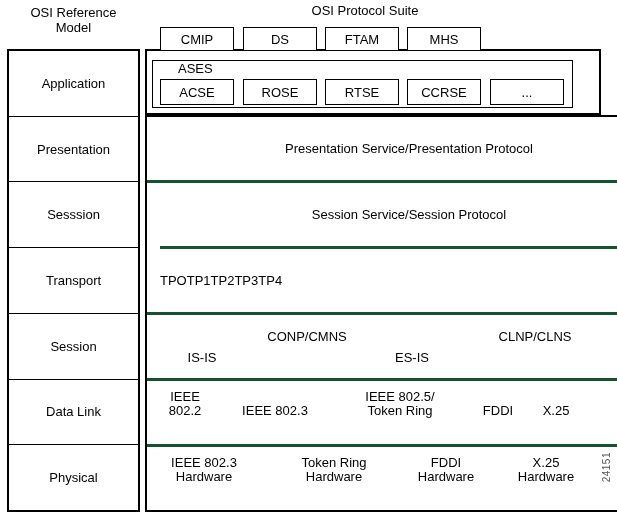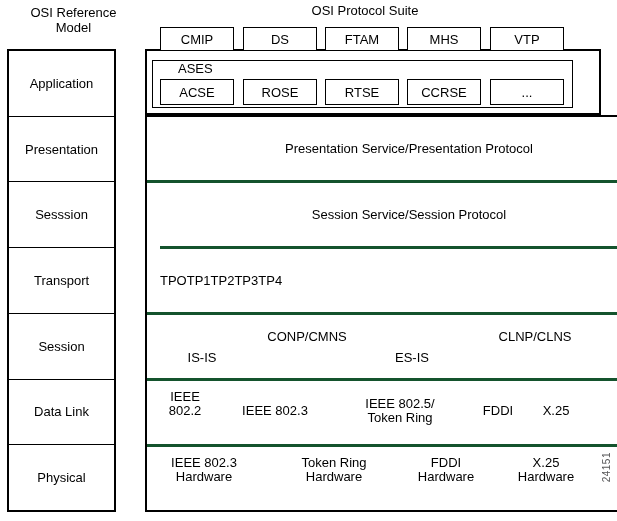--- a/index.html
+++ b/index.html
@@ -20,21 +20,21 @@
     line-height: 15px;
     white-space: pre-line;
   }
   .left-title  { left: 7px;   top: 5px; width: 133px; }
   .right-title { left: 145px; top: 3px; width: 440px; }
 
   
   .model-box {
     position: absolute;
     left: 7px; top: 49px;
-    width: 109px; height: 463px;
+    width: 133px; height: 463px;
     border: 2px solid #000;
     display: flex; flex-direction: column;
   }
   .layer-row {
     flex: 1;
     display: flex; align-items: center; justify-content: center;
     font-size: 13px;
   }
   .layer-row + .layer-row { border-top: 1px solid #000; }
 
@@ -143,23 +143,20 @@
     </div>
   <div class="proto-box" style="left:243px">
       <span>DS</span>
     </div>
   <div class="proto-box" style="left:325px">
       <span>FTAM</span>
     </div>
   <div class="proto-box" style="left:407px">
       <span>MHS</span>
     </div>
-  <div class="proto-box" style="left:490px">
-      <span>VTP</span>
-    </div>
 
   <div class="app-box"></div>
   <div class="ases-box"></div>
   <div class="ases-label">ASES</div>
 
   <div class="svc-box" style="left:160px">
       <span>ACSE</span>
     </div>
   <div class="svc-box" style="left:243px">
       <span>ROSE</span>
@@ -196,21 +193,21 @@
       <span class="pin" style="left:160px; top:15px">CONP/CMNS</span>
       <span class="pin" style="left:388px; top:15px">CLNP/CLNS</span>
       <span class="pin" style="left:55px;  top:36px">IS-IS</span>
       <span class="pin" style="left:265px; top:36px">ES-IS</span>
     </div>
 
     <div class="prow">
       <span class="pin" style="left:38px;  top:9px">IEEE
 802.2</span>
       <span class="pin" style="left:128px; top:23px">IEEE 802.3</span>
-      <span class="pin" style="left:253px; top:16px">IEEE 802.5/
+      <span class="pin" style="left:253px; top:9px">IEEE 802.5/
 Token Ring</span>
       <span class="pin" style="left:351px; top:23px">FDDI</span>
       <span class="pin" style="left:409px; top:23px">X.25</span>
     </div>
 
     <div class="prow">
       <span class="pin" style="left:57px;  top:9px">IEEE 802.3
 Hardware</span>
       <span class="pin" style="left:187px; top:9px">Token Ring
 Hardware</span>

